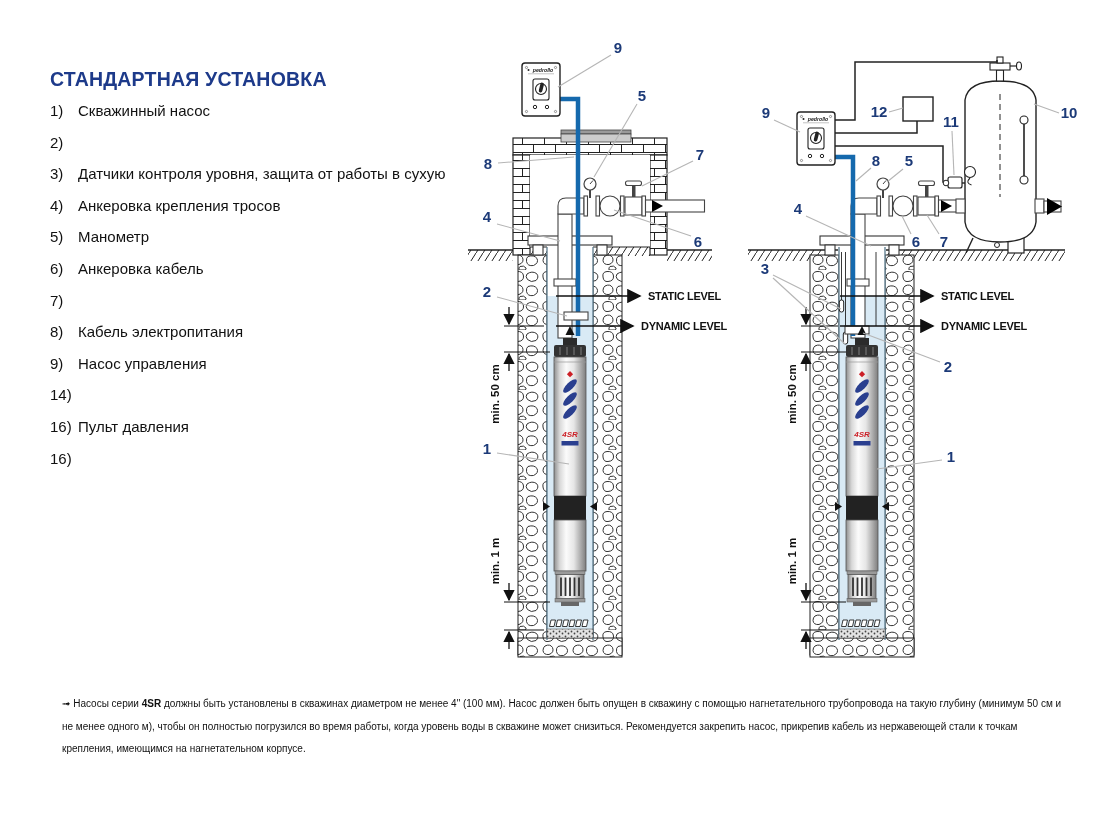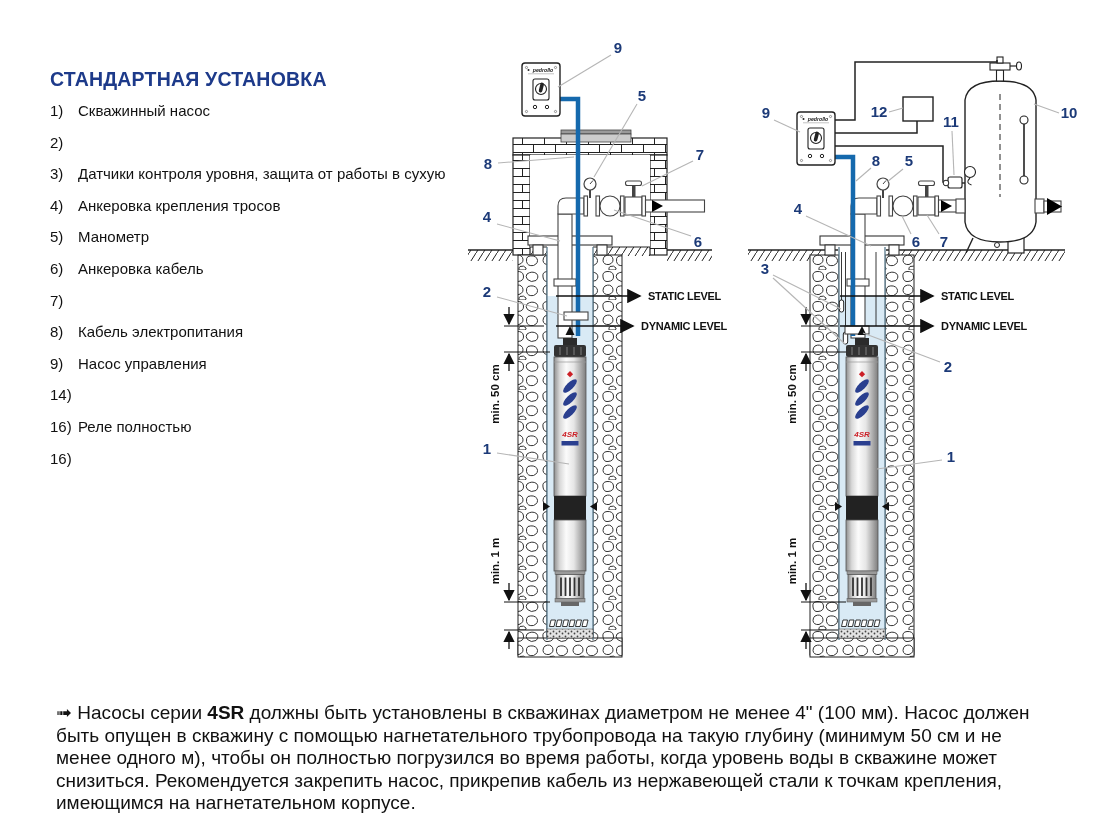--- a/index.html
+++ b/index.html
@@ -3,21 +3,21 @@
 <meta charset="utf-8">
 <style>
   html,body{margin:0;padding:0;background:#fff;}
   .page{position:relative;width:1109px;height:821px;background:#fff;overflow:hidden;
         font-family:"Liberation Sans",sans-serif;color:#111;}
   .title{position:absolute;left:50px;top:55px;font-size:19.5px;font-weight:bold;
          color:#1d3a8a;letter-spacing:.2px;}
   .parts{position:absolute;left:50px;top:101px;list-style:none;margin:0;padding:0;}
   .parts li{display:flex;height:20px;margin-bottom:11.6px;font-size:15px;line-height:20px;}
   .parts .num{width:28px;flex:0 0 28px;}
-  .footer{position:absolute;left:56px;top:683px;width:1004px;font-size:19px;
+  .footer{position:absolute;left:62px;top:683px;width:1004px;font-size:10px;
           line-height:22.6px;}
   .footer b{font-weight:bold;}
   svg.diagram{position:absolute;left:0;top:0;}
   svg text{font-family:"Liberation Sans",sans-serif;}
   .co{font-weight:bold;font-size:15px;fill:#1c3a78;}
   .lvl{font-weight:bold;font-size:11px;fill:#111;letter-spacing:-0.3px;}
   .dim{font-weight:bold;font-size:11.5px;fill:#111;}
   .model{font-weight:bold;font-style:italic;font-size:8px;fill:#cc2027;text-anchor:middle;}
   .brand{font-size:5.2px;font-style:italic;font-weight:bold;fill:#222;text-anchor:middle;}
   .leader{stroke:#b5b5b5;stroke-width:1.1;}
@@ -64,21 +64,21 @@
       </li>
     <li>
         <span class="num">9)</span>
         <span>Насос управления</span>
       </li>
     <li>
         <span class="num">14)</span>
       </li>
     <li>
         <span class="num">16)</span>
-        <span>Реле полностью</span>
+        <span>Пульт давления</span>
       </li>
     <li>
         <span class="num">16)</span>
       </li>
   </ul>
 
   <svg class="diagram" width="1109" height="821" viewBox="0 0 1109 821">
     <defs>
       <pattern id="bricks" width="22" height="16" patternUnits="userSpaceOnUse">
         <rect width="22" height="16" fill="#fff"></rect>

